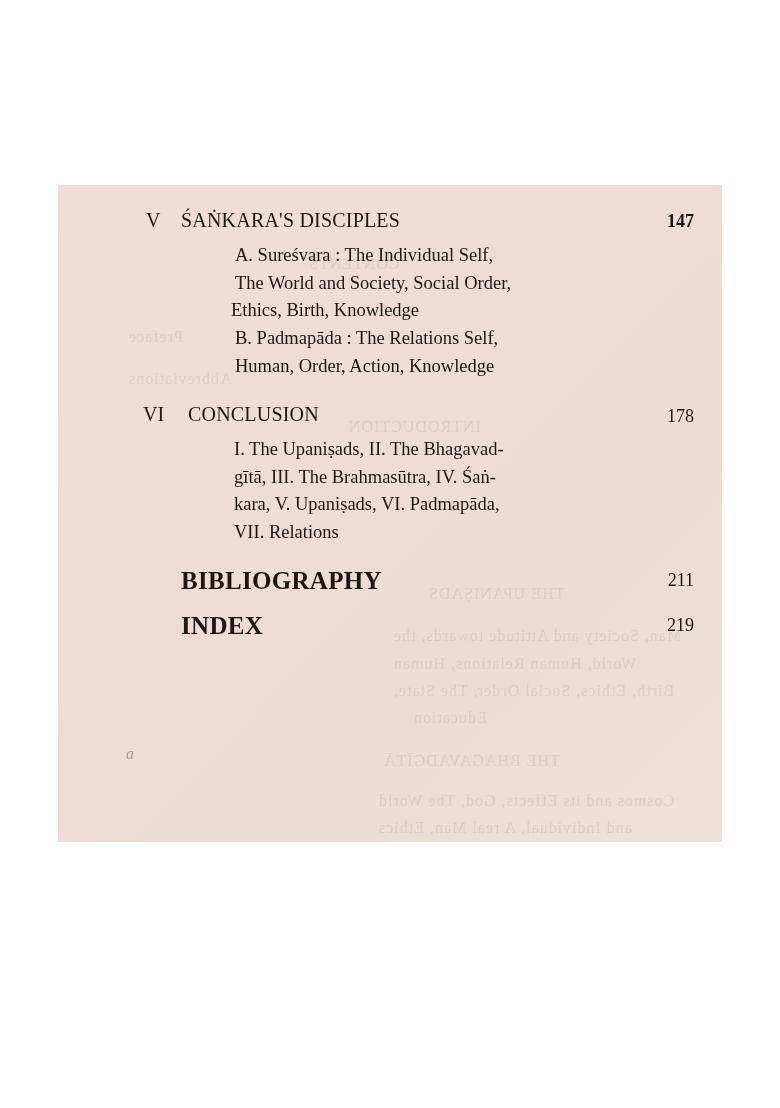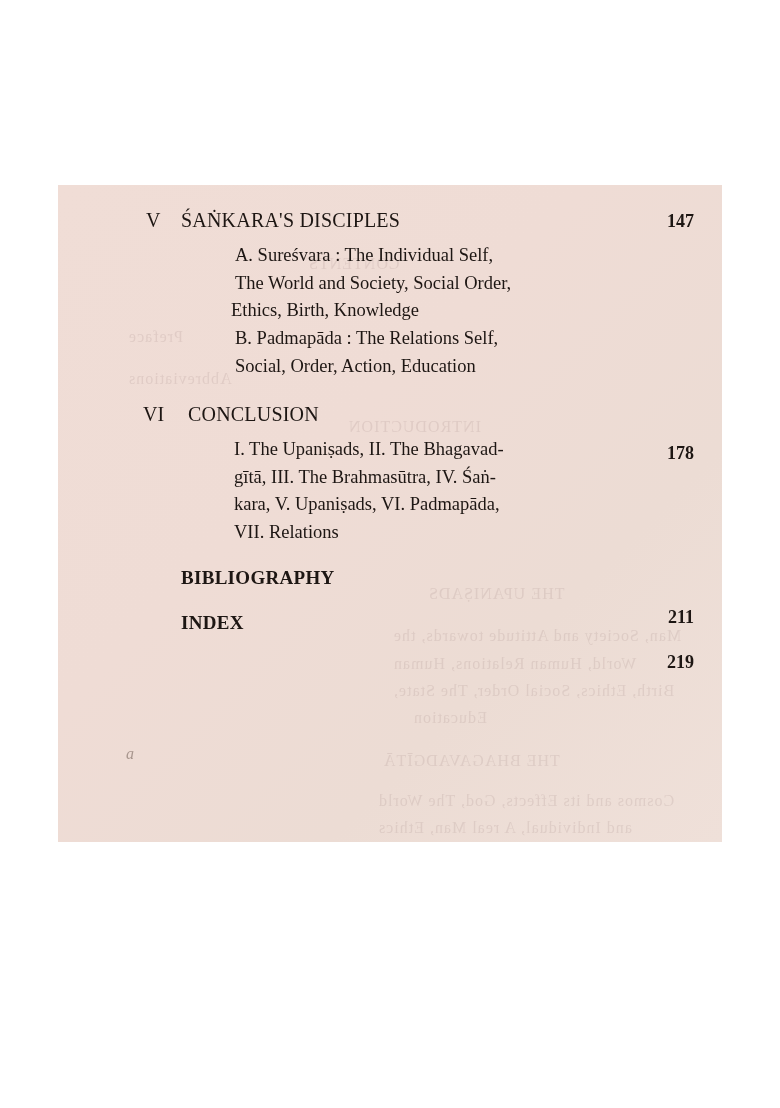--- a/index.html
+++ b/index.html
@@ -22,30 +22,30 @@
       color: rgba(120, 95, 90, 0.13);
       font-family: "Liberation Serif", serif;
       font-size: 16px;
       white-space: nowrap;
       transform: scaleX(-1);
       letter-spacing: 1px;
     }
     .chapter-num { position: absolute; font-size: 20px; }
     .chapter-title { position: absolute; font-size: 20px; letter-spacing: 0.2px; }
     .page-num { position: absolute; font-size: 18px; font-weight: bold; right: 28px; }
-    .page-num.regular { font-weight: bold; margin-top: 37px; }
+    .page-num.regular { font-weight: normal; }
     .sub {
       position: absolute;
       font-size: 18.5px;
       line-height: 27.5px;
       width: 390px;
       text-align: justify;
     }
     .sub .line { display: block; white-space: nowrap; }
-    .bold-entry { position: absolute; font-size: 19px; font-weight: bold; letter-spacing: 0.3px; }
+    .bold-entry { position: absolute; font-size: 25px; font-weight: bold; letter-spacing: 0.3px; }
     .mark { position: absolute; left: 68px; top: 560px; font-size: 16px; color: #a8968e; font-style: italic; }
   </style>
 </head>
 <body>
 
 <div class="page">
 
   <div class="ghost" style="left:250px; top:70px;">CONTENTS</div>
   <div class="ghost" style="left:70px; top:143px;">Preface</div>
   <div class="ghost" style="left:70px; top:185px;">Abbreviations</div>
@@ -64,21 +64,21 @@
     <span class="chapter-title" style="left:123px; top:24px;text-align:center;">ŚAṄKARA'S DISCIPLES</span>
     <span class="page-num" style="top:26px;margin-left:8px;">147</span>
 
     <div class="sub" style="left:177px; top:57px;">
       <span class="line">A.  Sureśvara :  The Individual  Self,</span>
       <span class="line">The World and Society, Social  Order,</span>
       <span class="line" style="margin-left:-4px;">Ethics, Birth, Knowledge</span>
     </div>
     <div class="sub" style="left:177px; top:140px;">
       <span class="line">B.  Padmapāda :  The Relations Self,</span>
-      <span class="line">Social, Order, Action, Education</span>
+      <span class="line">Human, Order, Action, Knowledge</span>
     </div>
   </div>
 
   <div>
     <span class="chapter-num" style="left:85px; top:218px;">VI</span>
     <span class="chapter-title" style="left:130px; top:218px;">CONCLUSION</span>
     <span class="page-num regular" style="top:221px;">178</span>
 
     <div class="sub" style="left:176px; top:251px;">
       <span class="line">I. The Upaniṣads,  II. The  Bhagavad-</span>

